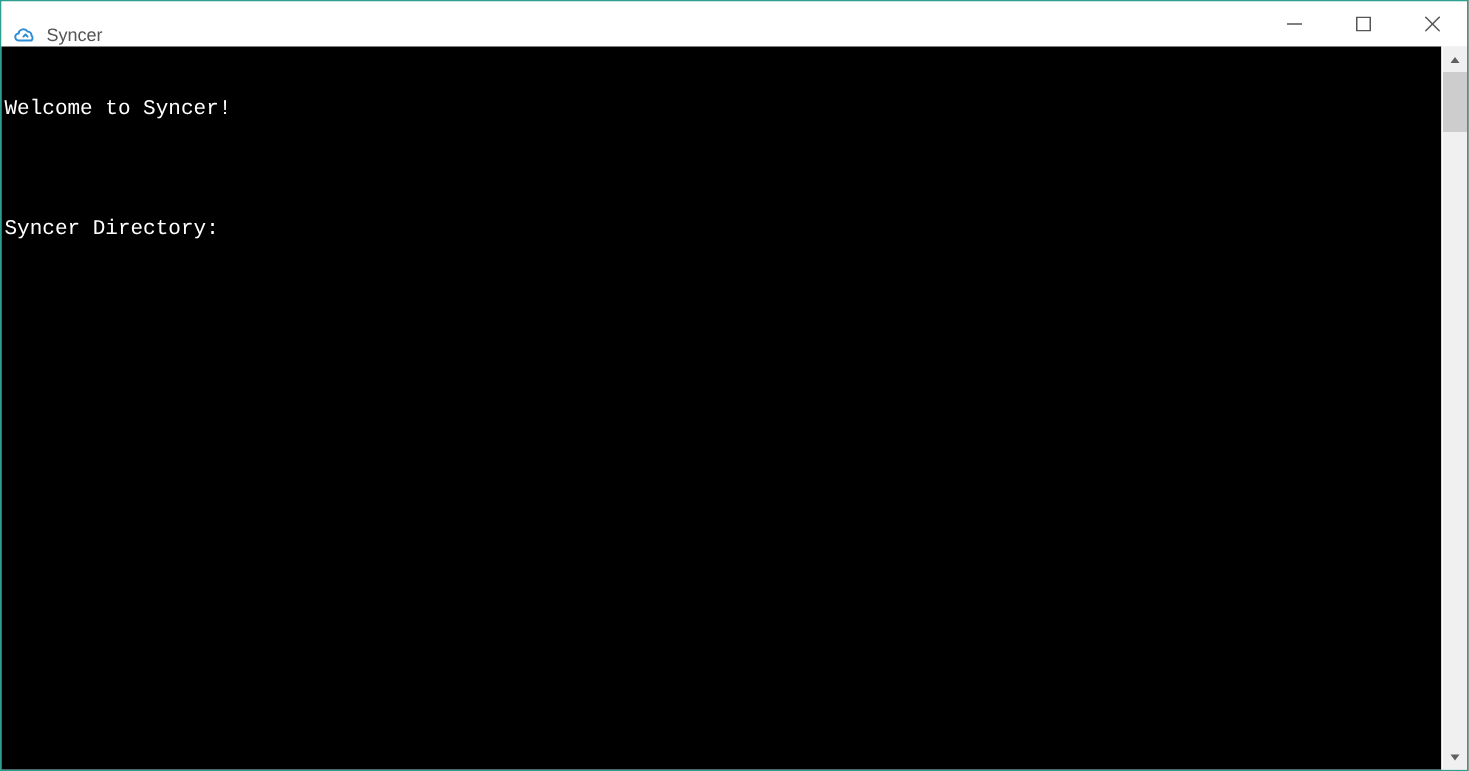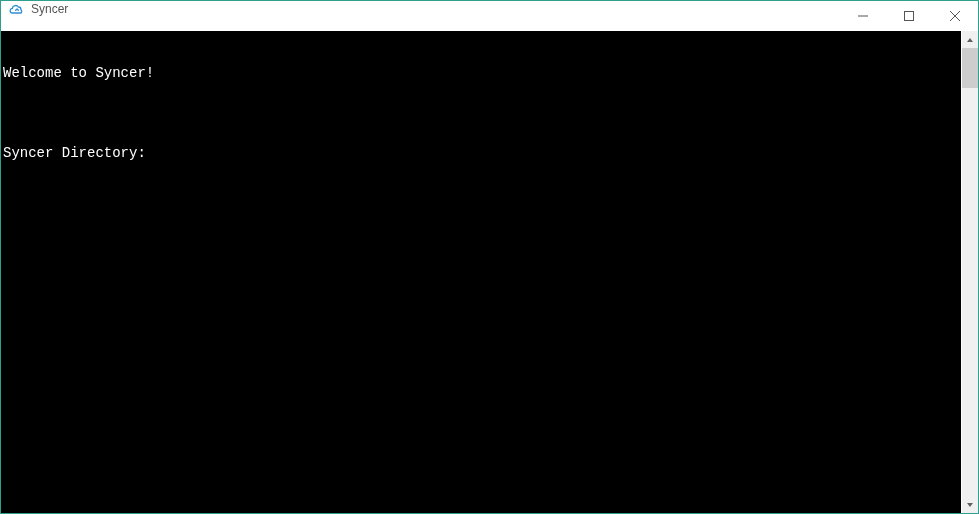--- a/index.html
+++ b/index.html
@@ -10,21 +10,21 @@
       height: 514px;
       border: 1px solid #2e9e8f;
       display: flex;
       flex-direction: column;
       background: #fff;
     }
 
     .titlebar {
       height: 30px;
       display: flex;
-      align-items: flex-start;
+      align-items: flex-end;
       background: #ffffff;
       flex: 0 0 30px;
     }
     .titlebar-left {
       display: flex;
       align-items: center;
       padding-left: 8px;
       gap: 6px;
       flex: 1;
     }

